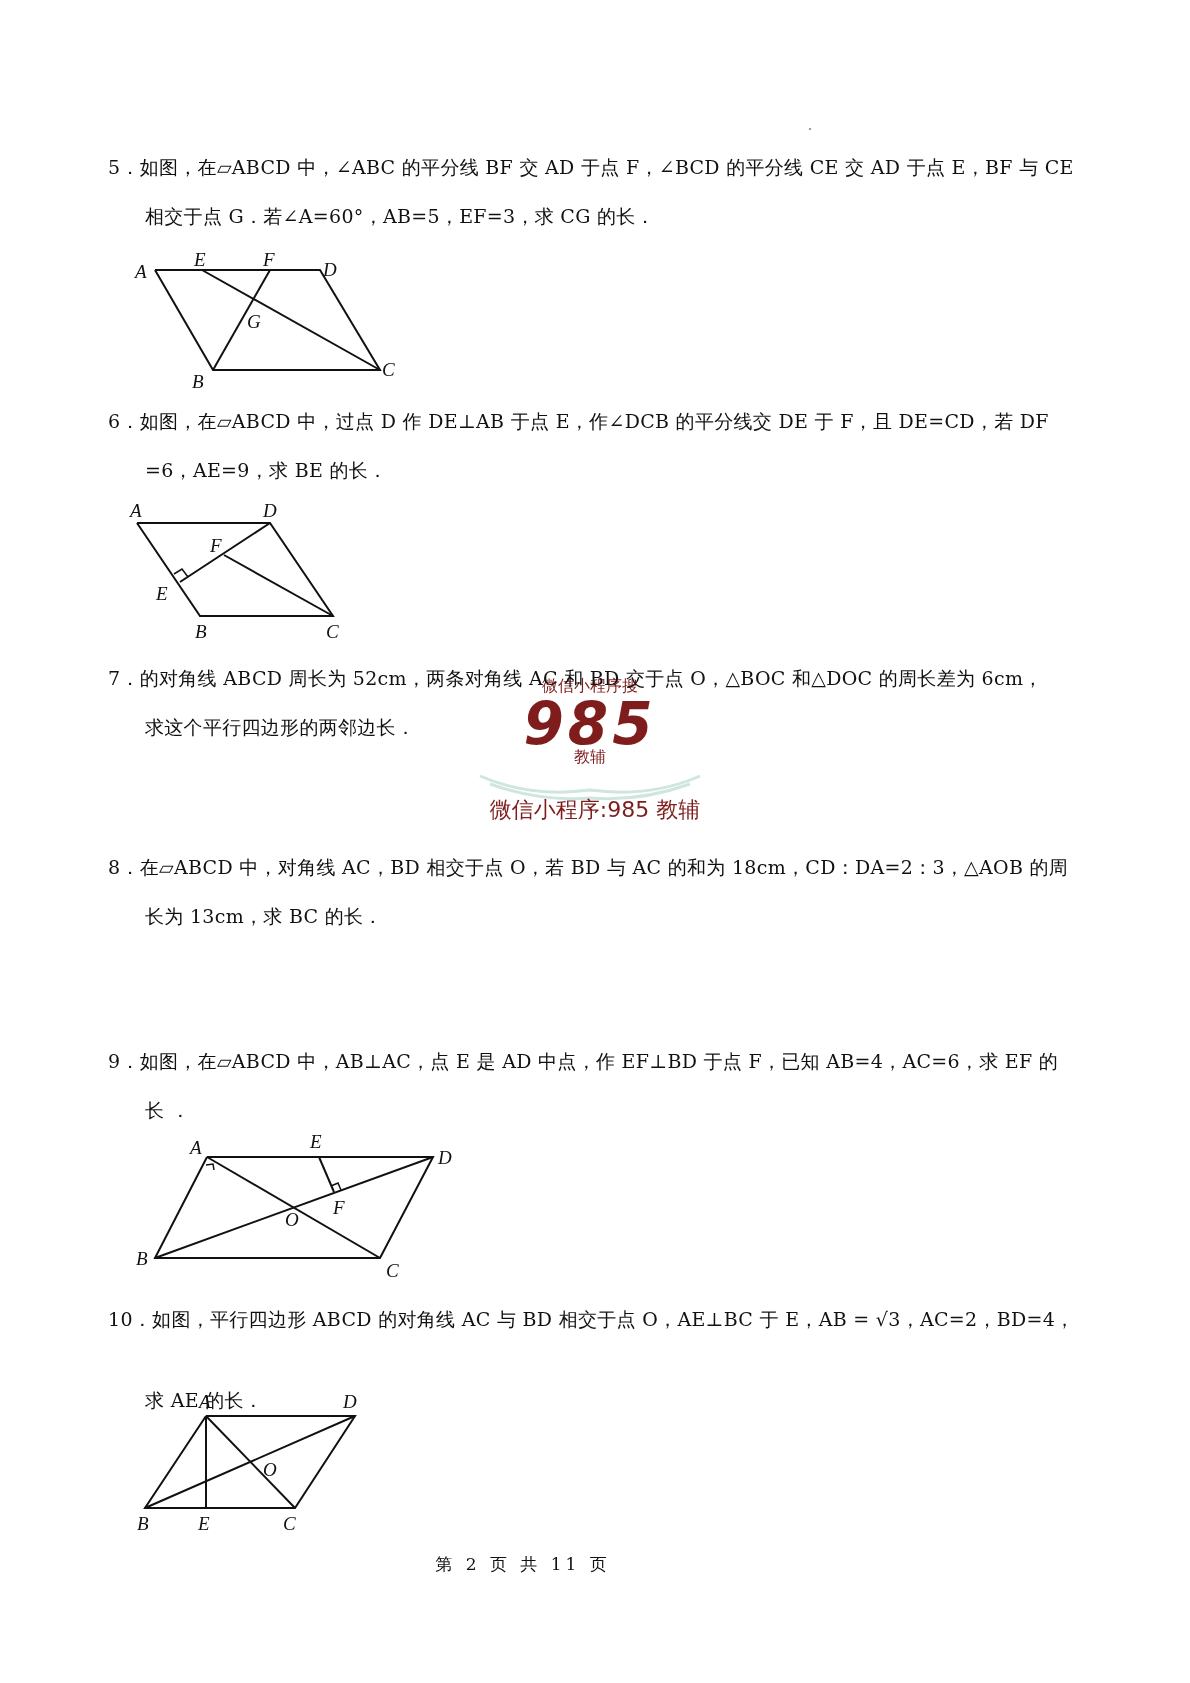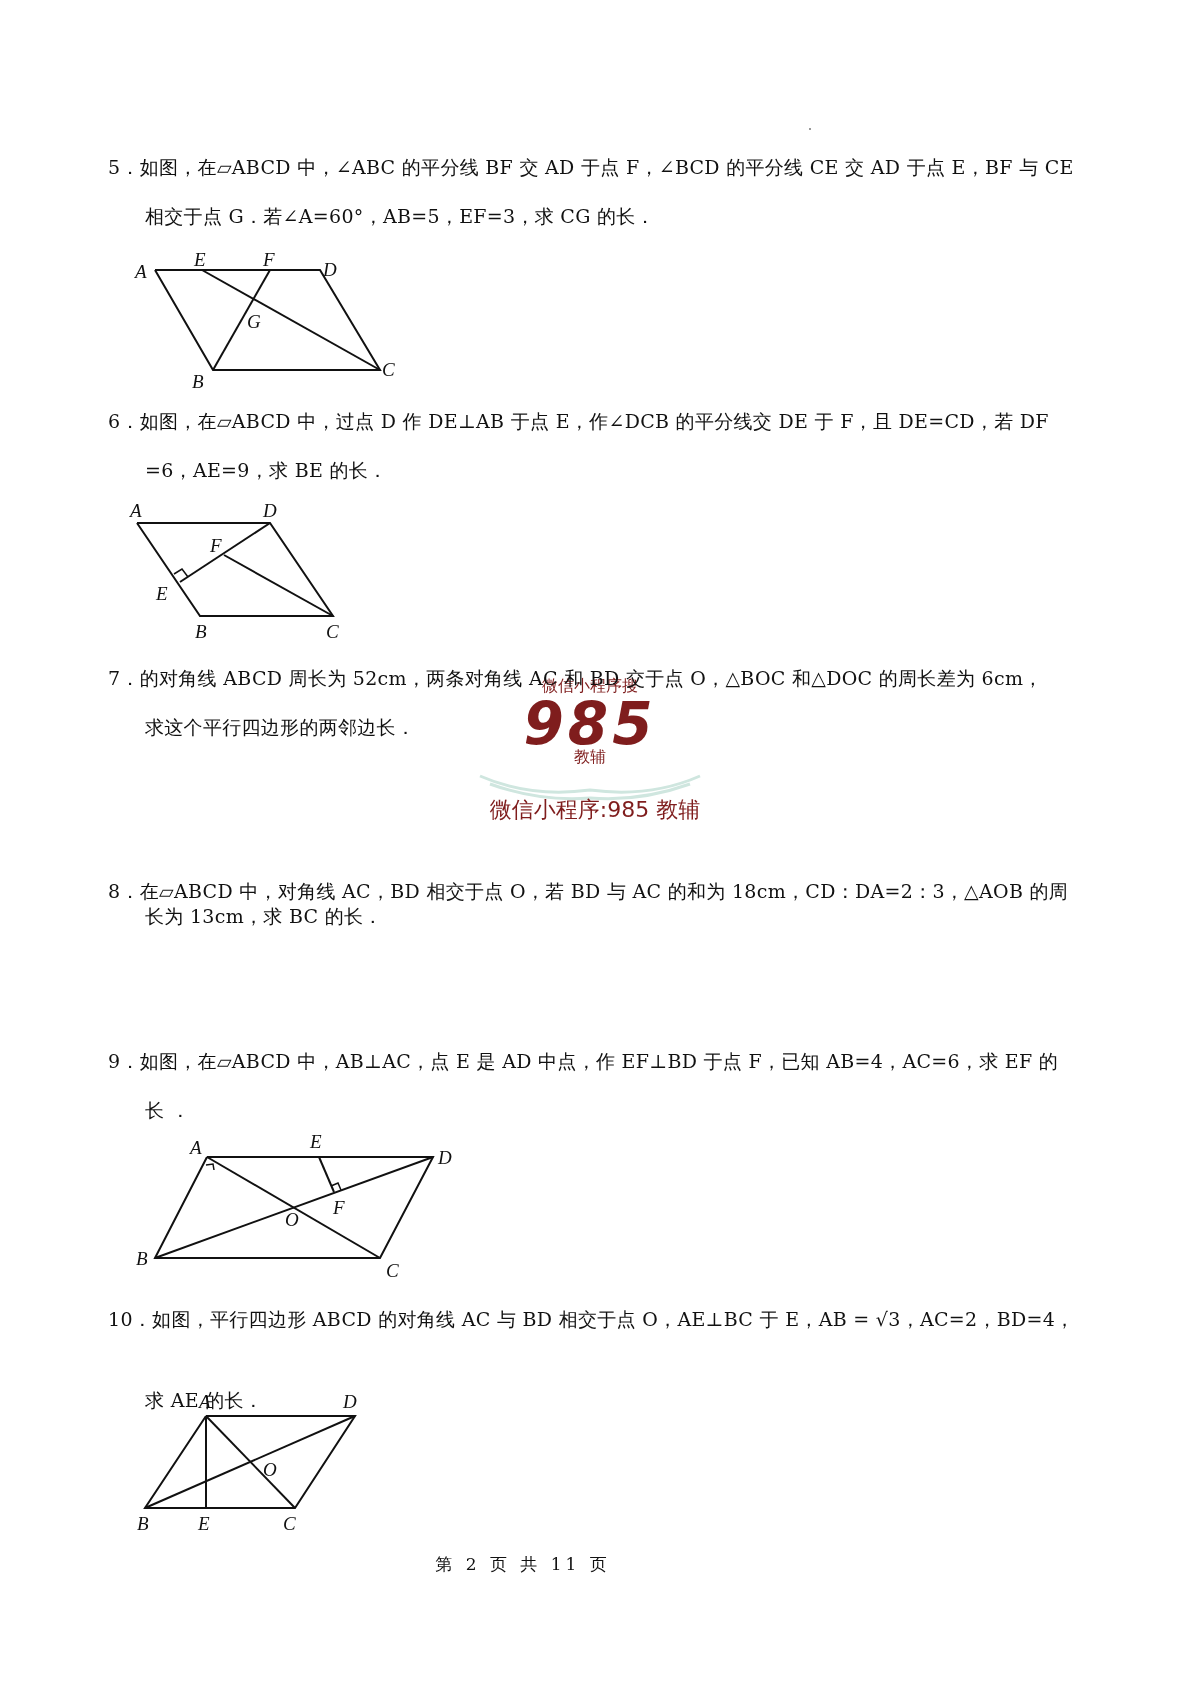--- a/index.html
+++ b/index.html
@@ -61,21 +61,21 @@
   <text x="36" y="100">E</text>
   <text x="75" y="138">B</text>
   <text x="206" y="138">C</text>
 </svg>
 
 <div class="line" style="top:666px;">
   <span>7．</span><span>的对角线 ABCD 周长为 52cm，两条对角线 AC 和 BD 交于点 O，△BOC 和△DOC 的周长差为 6cm，</span>
 </div>
 <div class="line indent" style="top:715px;">求这个平行四边形的两邻边长．</div>
 
-<div class="line" style="top:855px;margin-top:24px;">
+<div class="line" style="top:855px;">
   <span>8．</span><span>在▱ABCD 中，对角线 AC，BD 相交于点 O，若 BD 与 AC 的和为 18cm，CD：DA=2：3，△AOB 的周</span>
 </div>
 <div class="line indent" style="top:904px;">长为 13cm，求 BC 的长．</div>
 
 <div class="line" style="top:1049px;">
   <span>9．</span><span>如图，在▱ABCD 中，AB⊥AC，点 E 是 AD 中点，作 EF⊥BD 于点 F，已知 AB=4，AC=6，求 EF 的</span>
 </div>
 <div class="line indent" style="top:1098px;">长 ．</div>
 <svg class="fig" width="340" height="150" style="left:130px; top:1130px;">
   <polyline points="77,27 303,27 250,128 25,128 77,27" fill="none" stroke="#111" stroke-width="2"></polyline>

